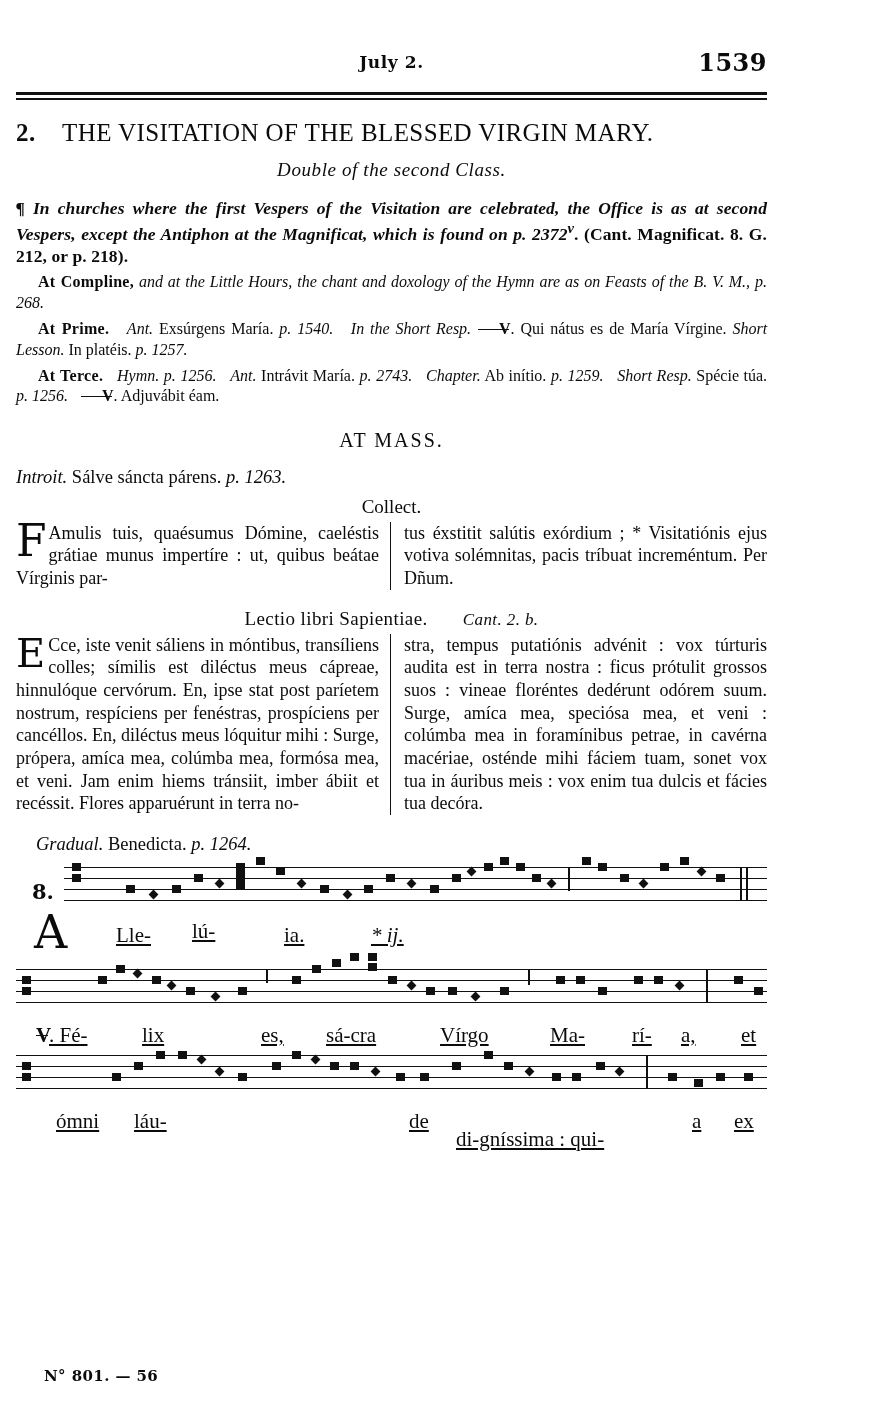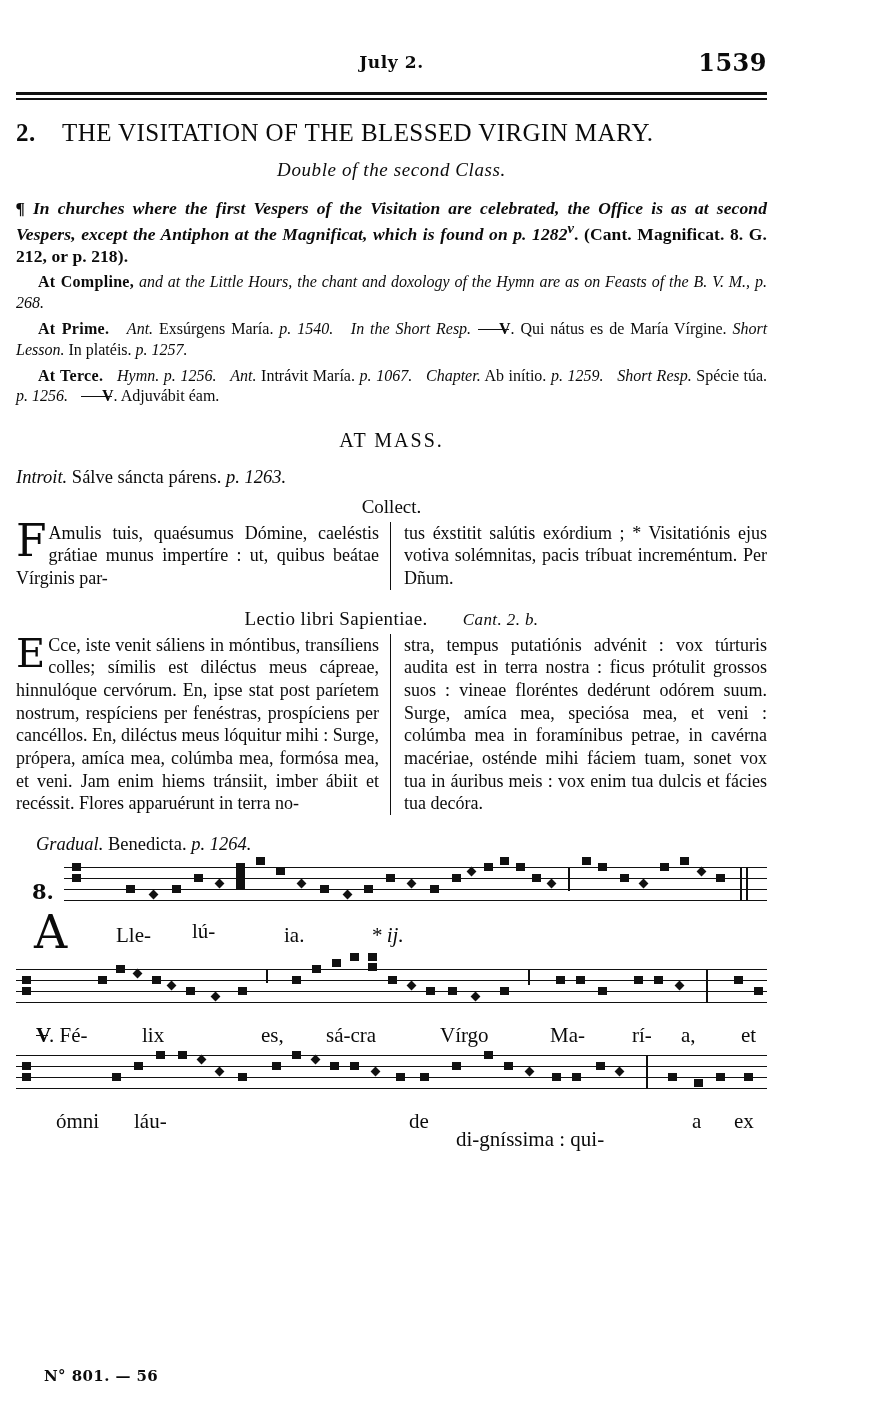--- a/index.html
+++ b/index.html
@@ -228,20 +228,21 @@
     font-size: 21px;
   }
   .lyric-row {
     position: relative;
     height: 40px;
     font-size: 21px;
   }
   .lyric {
     position: absolute;
     white-space: nowrap;
+    text-decoration: underline;
   }
   .big-init {
     position: absolute;
     font-family: "DejaVu Serif", serif;
     font-size: 46px;
     line-height: 1;
   }
   .vers-mark {
     position: absolute;
     font-weight: bold;
@@ -279,21 +280,21 @@
     <div class="rule-double"></div>
 
     <div class="feast-line">
       <span class="feast-num">2.</span><span class="feast-title">THE VISITATION OF THE BLESSED VIRGIN MARY.</span>
     </div>
     <div class="rank">Double of the second Class.</div>
 
     <p class="rubric">
       <span>¶&nbsp;</span><span>In churches where the first Vespers of the Visitation are celebrated, the</span>
       <span>Office is as at second Vespers, except the Antiphon at the Magnificat, which</span>
-      <span>is found on p. 1282</span><sup>v</sup><span class="up">.   (Cant. Magnificat. 8. G. 212, or p. 218).</span>
+      <span>is found on p. 2372</span><sup>v</sup><span class="up">.   (Cant. Magnificat. 8. G. 212, or p. 218).</span>
     </p>
 
     <p class="para indent">
       <b>At Compline,</b><i> and at the Little Hours, the chant and doxology of the Hymn are as on Feasts of the B. V. M., p. 268.</i>
     </p>
 
     <p class="para indent">
       <b>At Prime.</b>&nbsp;&nbsp;
       <i>Ant.</i>
       <span>Exsúrgens María.</span>
@@ -305,21 +306,21 @@
       <span>In platéis.</span>
       <i>p. 1257.</i>
     </p>
 
     <p class="para indent">
       <b>At Terce.</b>&nbsp;&nbsp;
       <i>Hymn.</i>
       <i>p. 1256.</i>&nbsp;&nbsp;
       <i>Ant.</i>
       <span>Intrávit María.</span>
-      <i>p. 1067.</i>&nbsp;&nbsp;
+      <i>p. 2743.</i>&nbsp;&nbsp;
       <i>Chapter.</i>
       <span>Ab inítio.</span>
       <i>p. 1259.</i>&nbsp;&nbsp;
       <i>Short Resp.</i>
       <span>Spécie túa.</span>
       <i>p. 1256.</i>&nbsp;&nbsp;
       <span class="vbar">V</span>.
       <span>Adjuvábit éam.</span>
     </p>
 

